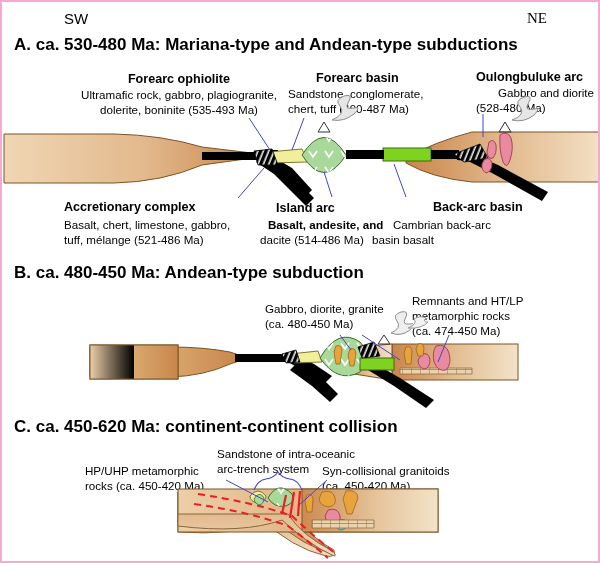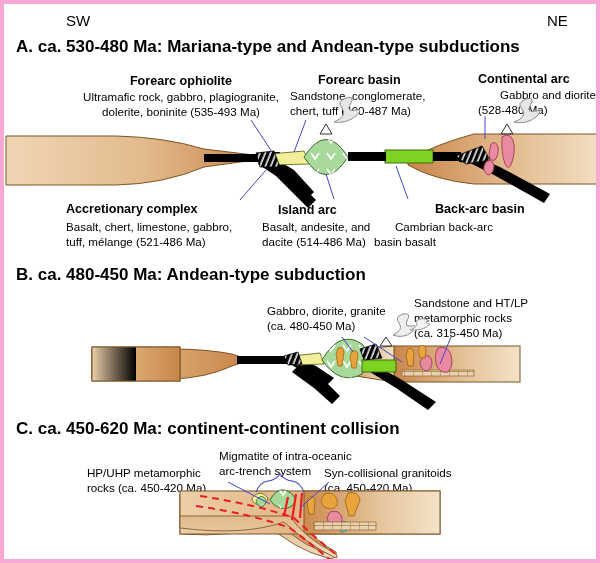--- a/index.html
+++ b/index.html
@@ -4,91 +4,91 @@
 <style>
   html,body{margin:0;padding:0;background:#ffffff;}
   body{
     font-family:"Liberation Sans", sans-serif;
     -webkit-font-smoothing:antialiased;
   }
   #figure{
     position:relative;
     width:600px;height:563px;
     background:#ffffff;
-    border:4px solid #f9a8d4;
+    border:2px solid #f9a8d4;
     box-sizing:border-box;
     overflow:hidden;
   }
   .svg-layer{position:absolute;left:0;top:0;width:600px;height:563px;}
   .txt{position:absolute;white-space:pre;color:#000;line-height:1.18;}
   .compass{font-size:15px;}
   .panel-title{font-size:17px;font-weight:bold;}
   .lbl-head{font-size:12.6px;font-weight:bold;}
   .lbl-body{font-size:11.6px;}
   .lbl-plain{font-size:11.6px;}
   .block-label{font-size:13.5px;}
   .ctr{text-align:center;}
 </style>
 </head>
 <body>
 
 <div id="figure">
 
   <div class="txt compass" style="left:62px;top:8px;">SW</div>
-  <div class="txt compass" style="left:543px;top:8px;">NE</div>
+  <div class="txt compass" style="left:525px;top:8px;font-family:Liberation Serif, serif;">NE</div>
 
   <div class="txt panel-title" style="left:12px;top:33px;">A. ca. 530-480 Ma: Mariana-type and Andean-type subductions</div>
 
   <div class="txt lbl-head ctr" style="left:62px;top:70px;width:230px;">Forearc ophiolite</div>
   <div class="txt lbl-body ctr" style="left:58px;top:86px;width:238px;">Ultramafic rock, gabbro, plagiogranite,</div>
   <div class="txt lbl-body ctr" style="left:58px;top:101px;width:238px;">dolerite, boninite (535-493 Ma)</div>
 
   <div class="txt lbl-head" style="left:314px;top:69px;text-align:right;">Forearc basin</div>
   <div class="txt lbl-body" style="left:286px;top:85px;">Sandstone, conglomerate,</div>
   <div class="txt lbl-body" style="left:286px;top:100px;">chert, tuff (490-487 Ma)</div>
 
-  <div class="txt lbl-head" style="left:474px;top:68px;">Continental arc</div>
+  <div class="txt lbl-head" style="left:474px;top:68px;">Oulongbuluke arc</div>
   <div class="txt lbl-body" style="left:474px;top:84px;margin-left:22px;">Gabbro and diorite</div>
   <div class="txt lbl-body" style="left:474px;top:99px;">(528-480 Ma)</div>
 
   <div class="txt lbl-head" style="left:62px;top:198px;">Accretionary complex</div>
   <div class="txt lbl-body" style="left:62px;top:216px;">Basalt, chert, limestone, gabbro,</div>
   <div class="txt lbl-body" style="left:62px;top:231px;">tuff, mélange (521-486 Ma)</div>
 
   <div class="txt lbl-head" style="left:274px;top:199px;">Island arc</div>
-  <div class="txt lbl-body" style="left:258px;top:216px;">Basalt, andesite, and</div>
+  <div class="txt lbl-body" style="left:266px;top:216px;font-weight:bold;">Basalt, andesite, and</div>
   <div class="txt lbl-body" style="left:258px;top:231px;">dacite (514-486 Ma)</div>
 
   <div class="txt lbl-head" style="left:393px;top:198px;margin-left:38px;">Back-arc basin</div>
   <div class="txt lbl-body" style="left:391px;top:216px;">Cambrian back-arc</div>
   <div class="txt lbl-body" style="left:370px;top:231px;">basin basalt</div>
 
   <div class="txt block-label" style="left:16px;top:145px;">Qaidam block</div>
   <div class="txt block-label" style="left:513px;top:138px;">Oulongbuluke</div>
   <div class="txt block-label" style="left:513px;top:157px;">block</div>
 
   <div class="txt panel-title" style="left:12px;top:261px;">B. ca. 480-450 Ma: Andean-type subduction</div>
 
   <div class="txt lbl-plain" style="left:263px;top:300px;">Gabbro, diorite, granite</div>
   <div class="txt lbl-plain" style="left:263px;top:315px;">(ca. 480-450 Ma)</div>
 
-  <div class="txt lbl-plain" style="left:410px;top:292px;">Sandstone and HT/LP</div>
+  <div class="txt lbl-plain" style="left:410px;top:292px;">Remnants and HT/LP</div>
   <div class="txt lbl-plain" style="left:410px;top:307px;">metamorphic rocks</div>
-  <div class="txt lbl-plain" style="left:410px;top:322px;">(ca. 315-450 Ma)</div>
+  <div class="txt lbl-plain" style="left:410px;top:322px;">(ca. 474-450 Ma)</div>
 
   <div class="txt block-label" style="left:95px;top:355px;">Qaidam block</div>
   <div class="txt block-label" style="left:424px;top:346px;">Oulongbuluke</div>
   <div class="txt block-label" style="left:424px;top:366px;">block</div>
 
   <div class="txt panel-title" style="left:12px;top:415px;">C. ca. 450-620 Ma: continent-continent collision</div>
 
   <div class="txt lbl-plain" style="left:83px;top:462px;">HP/UHP metamorphic</div>
   <div class="txt lbl-plain" style="left:83px;top:477px;">rocks (ca. 450-420 Ma)</div>
 
-  <div class="txt lbl-plain" style="left:215px;top:445px;">Migmatite of intra-oceanic</div>
+  <div class="txt lbl-plain" style="left:215px;top:445px;">Sandstone of intra-oceanic</div>
   <div class="txt lbl-plain" style="left:215px;top:460px;">arc-trench system</div>
 
   <div class="txt lbl-plain" style="left:320px;top:462px;">Syn-collisional granitoids</div>
   <div class="txt lbl-plain" style="left:320px;top:477px;">(ca. 450-420 Ma)</div>
 
   <div class="txt block-label" style="left:185px;top:505px;">Qaidam block</div>
   <div class="txt block-label" style="left:345px;top:497px;">Oulongbuluke</div>
   <div class="txt block-label" style="left:345px;top:517px;">block</div>
 
   <svg class="svg-layer" viewBox="0 0 600 563" xmlns="http://www.w3.org/2000/svg">

